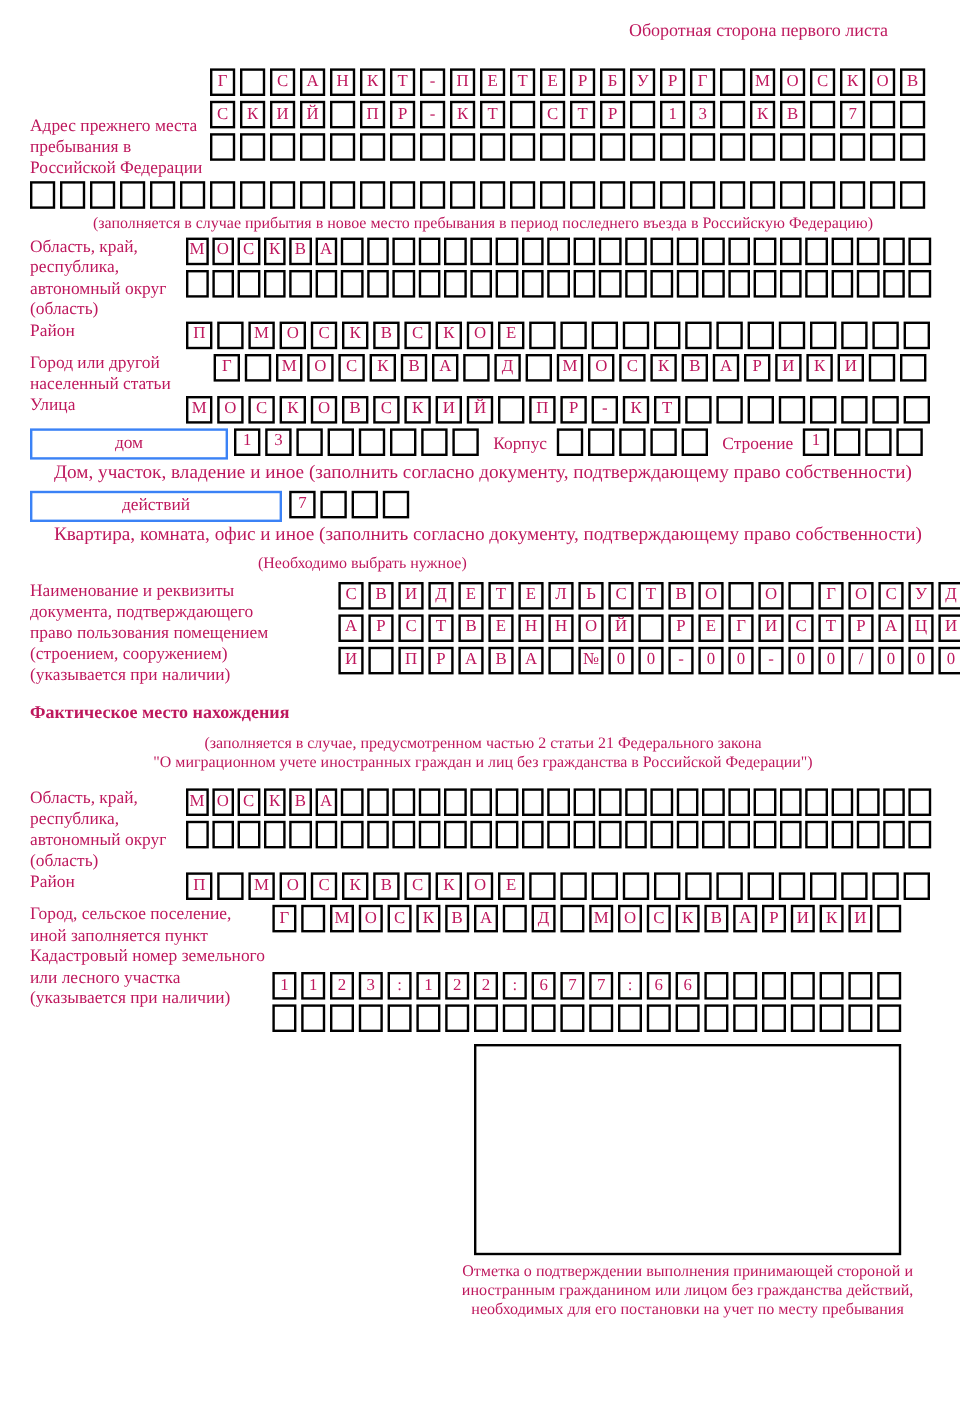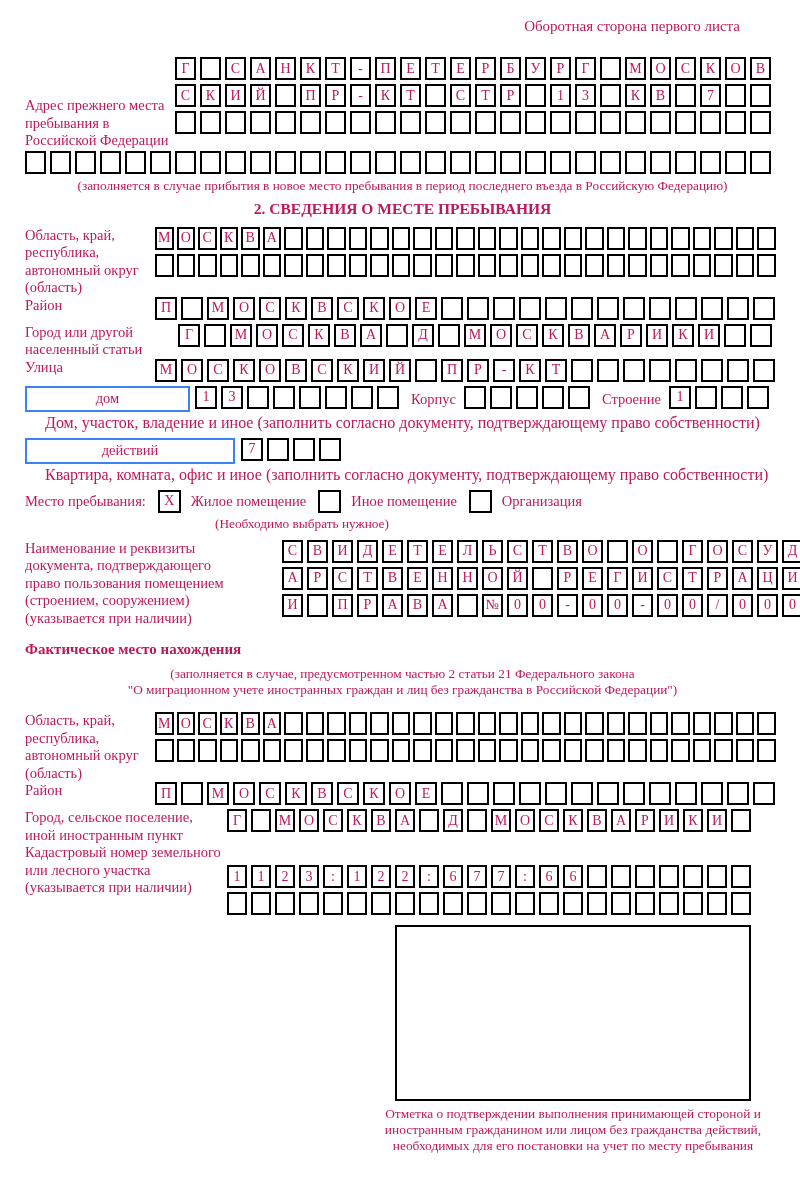--- a/index.html
+++ b/index.html
@@ -196,21 +196,20 @@
       <span class="cell"></span>
       <span class="cell"></span>
       <span class="cell"></span>
       <span class="cell"></span>
       <span class="cell"></span>
       <span class="cell"></span>
       <span class="cell"></span>
     </div>
   <div class="note">(заполняется в случае прибытия в новое место пребывания в период последнего въезда в Российскую Федерацию)</div>
 
-  <div class="sec-title">2. СВЕДЕНИЯ О МЕСТЕ ПРЕБЫВАНИЯ</div>
 
   <div class="frow">
     <div class="flabel w130">Область, край, республика, автономный округ (область)</div>
     <div class="cellcol">
       <div class="cells c215">
           <span class="cell">М</span>
           <span class="cell">О</span>
           <span class="cell">С</span>
           <span class="cell">К</span>
           <span class="cell">В</span>
@@ -396,29 +395,20 @@
     <div class="labelbox bw210">действий</div>
     <div class="cells c26">
         <span class="cell">7</span>
         <span class="cell"></span>
         <span class="cell"></span>
         <span class="cell"></span>
       </div>
   </div>
   <div class="caption">Квартира, комната, офис и иное (заполнить согласно документу, подтверждающему право собственности)</div>
 
-  <div class="frow stay-row">
-    <div class="stay-label">Место пребывания:</div>
-    <span class="checkbox">X</span>
-    <span class="opt-label">Жилое помещение</span>
-    <span class="checkbox"></span>
-    <span class="opt-label">Иное помещение</span>
-    <span class="checkbox"></span>
-    <span class="opt-label">Организация</span>
-  </div>
   <div class="stay-note">(Необходимо выбрать нужное)</div>
 
   <div class="frow doc-block">
     <div class="flabel w225">Наименование и реквизиты документа, подтверждающего право пользования помещением (строением, сооружением) (указывается при наличии)</div>
     <div class="cellcol">
       <div class="cells">
           <span class="cell">С</span>
           <span class="cell">В</span>
           <span class="cell">И</span>
           <span class="cell">Д</span>
@@ -585,21 +575,21 @@
         <span class="cell"></span>
         <span class="cell"></span>
         <span class="cell"></span>
         <span class="cell"></span>
         <span class="cell"></span>
         <span class="cell"></span>
       </div>
   </div>
 
   <div class="frow">
-    <div class="flabel w202">Город, сельское поселение, иной иностранным пункт</div>
+    <div class="flabel w202">Город, сельское поселение, иной заполняется пункт</div>
     <div class="cells c24">
         <span class="cell">Г</span>
         <span class="cell"></span>
         <span class="cell">М</span>
         <span class="cell">О</span>
         <span class="cell">С</span>
         <span class="cell">К</span>
         <span class="cell">В</span>
         <span class="cell">А</span>
         <span class="cell"></span>

